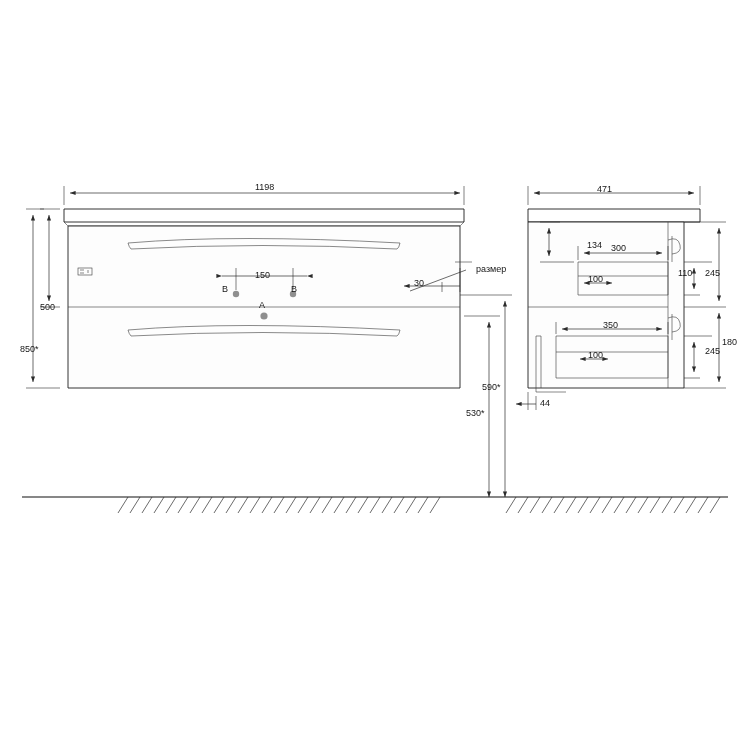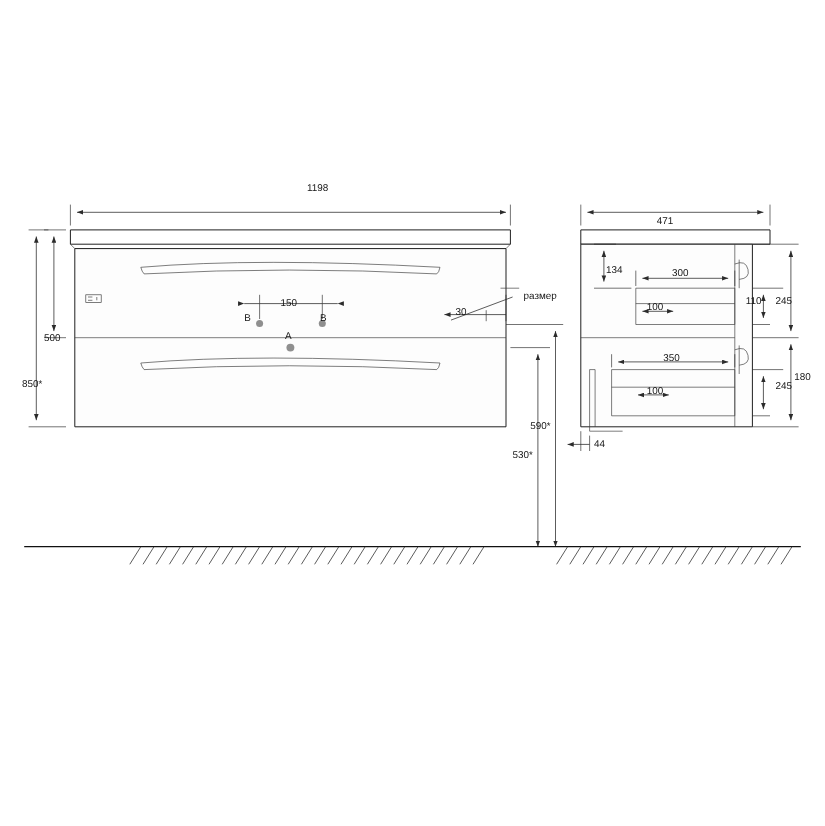--- a/index.html
+++ b/index.html
@@ -224,34 +224,34 @@
       <path d="M660,497 L650,513"></path>
         <path d="M672,497 L662,513"></path>
         <path d="M684,497 L674,513"></path>
       <path d="M696,497 L686,513"></path>
         <path d="M708,497 L698,513"></path>
         <path d="M720,497 L710,513"></path>
     </g>
   </g>
 </svg>
 
-<div class="lbl" style="left:255px; top:166px;margin-left:24px;">1198</div>
+<div class="lbl" style="left:255px; top:182px;">1198</div>
 <div class="lbl" style="left:40px; top:302px;">500</div>
 <div class="lbl" style="left:20px; top:344px;">850*</div>
 <div class="lbl" style="left:255px; top:270px;">150</div>
 <div class="lbl" style="left:414px; top:278px;">30</div>
 <div class="lbl" style="left:476px; top:264px;">размер</div>
 <div class="lbl" style="left:222px; top:284px;">B</div>
 <div class="lbl" style="left:291px; top:284px;">B</div>
 <div class="lbl" style="left:259px; top:300px;">A</div>
 <div class="lbl" style="left:482px; top:382px;">590*</div>
 <div class="lbl" style="left:466px; top:408px;">530*</div>
 
-<div class="lbl" style="left:597px; top:196px;">471</div>
-<div class="lbl" style="left:551px; top:240px;">134</div>
+<div class="lbl" style="left:597px; top:184px;">471</div>
+<div class="lbl" style="left:551px; top:240px;padding-left:36px;">134</div>
 <div class="lbl" style="left:611px; top:243px;">300</div>
 <div class="lbl" style="left:588px; top:274px;">100</div>
 <div class="lbl" style="left:603px; top:320px;">350</div>
 <div class="lbl" style="left:588px; top:350px;">100</div>
 <div class="lbl" style="left:678px; top:268px;">110</div>
 <div class="lbl" style="left:705px; top:268px;">245</div>
 <div class="lbl" style="left:678px; top:337px;margin-left:44px;">180</div>
 <div class="lbl" style="left:705px; top:346px;">245</div>
 <div class="lbl" style="left:540px; top:398px;text-align:center;">44</div>
 

